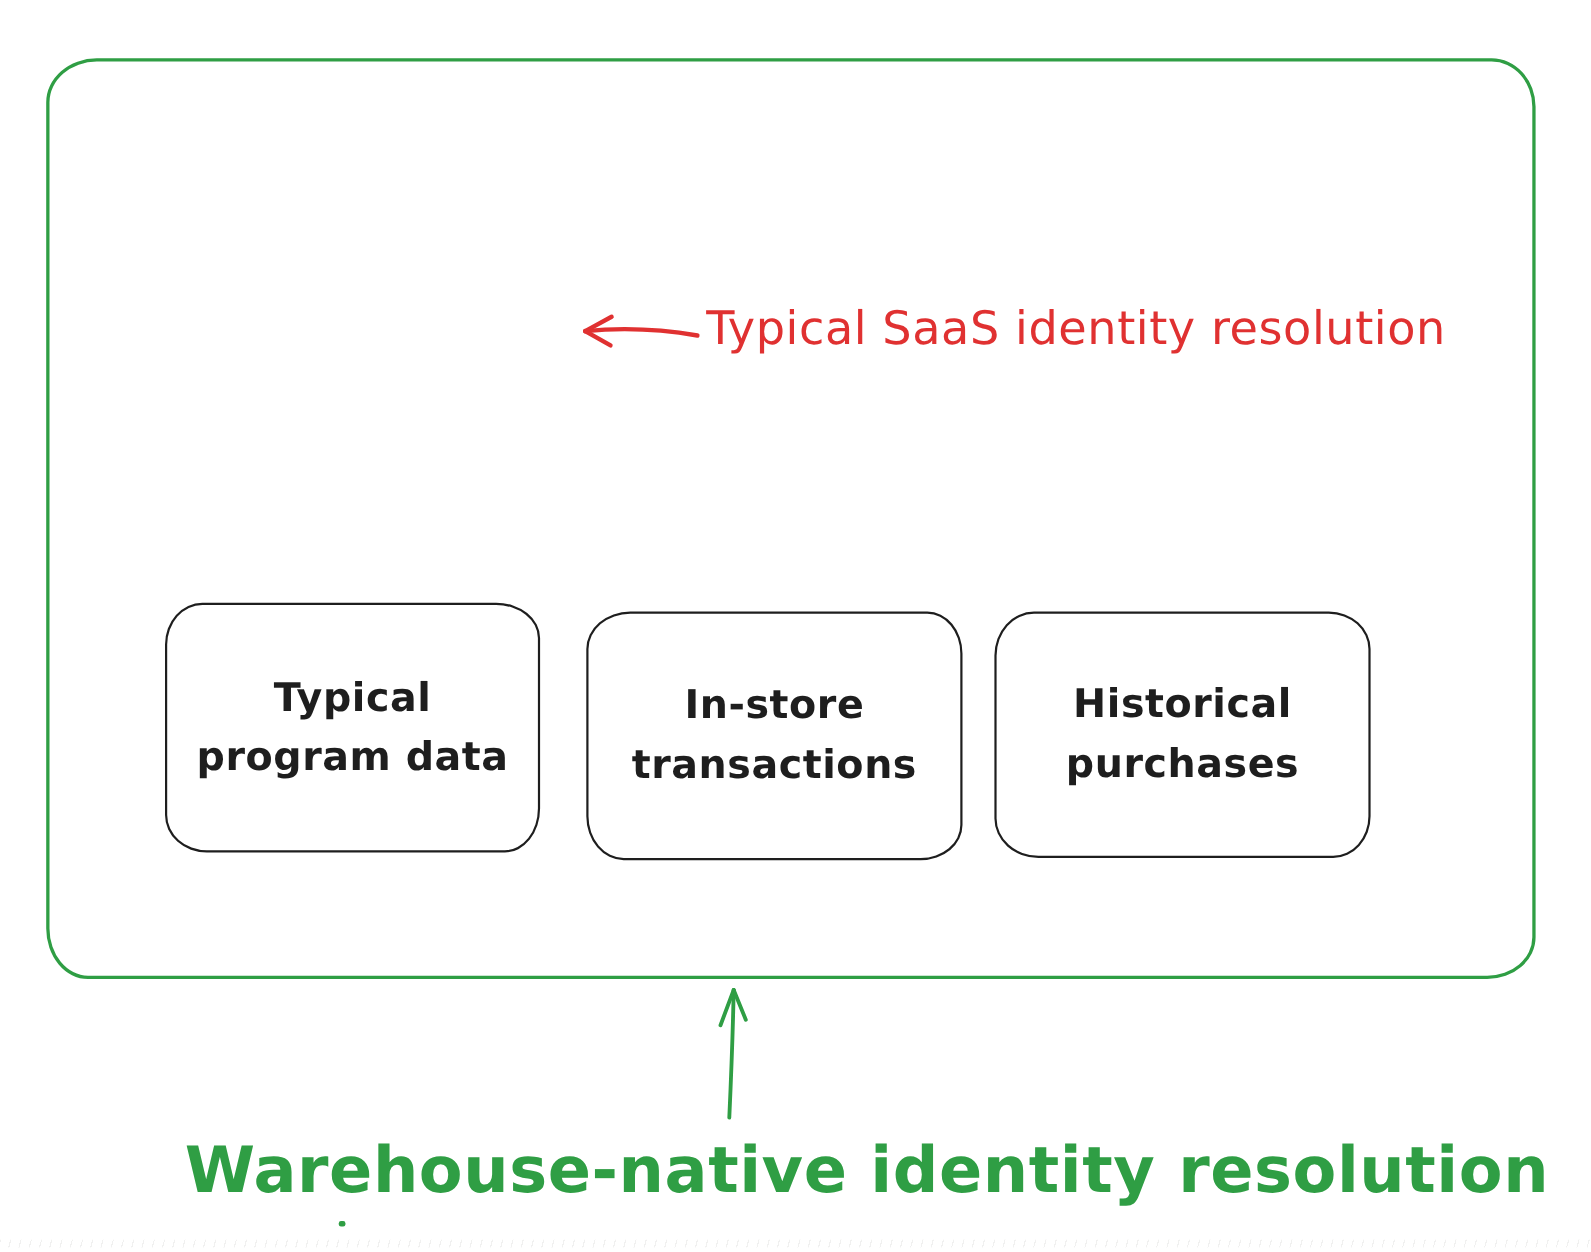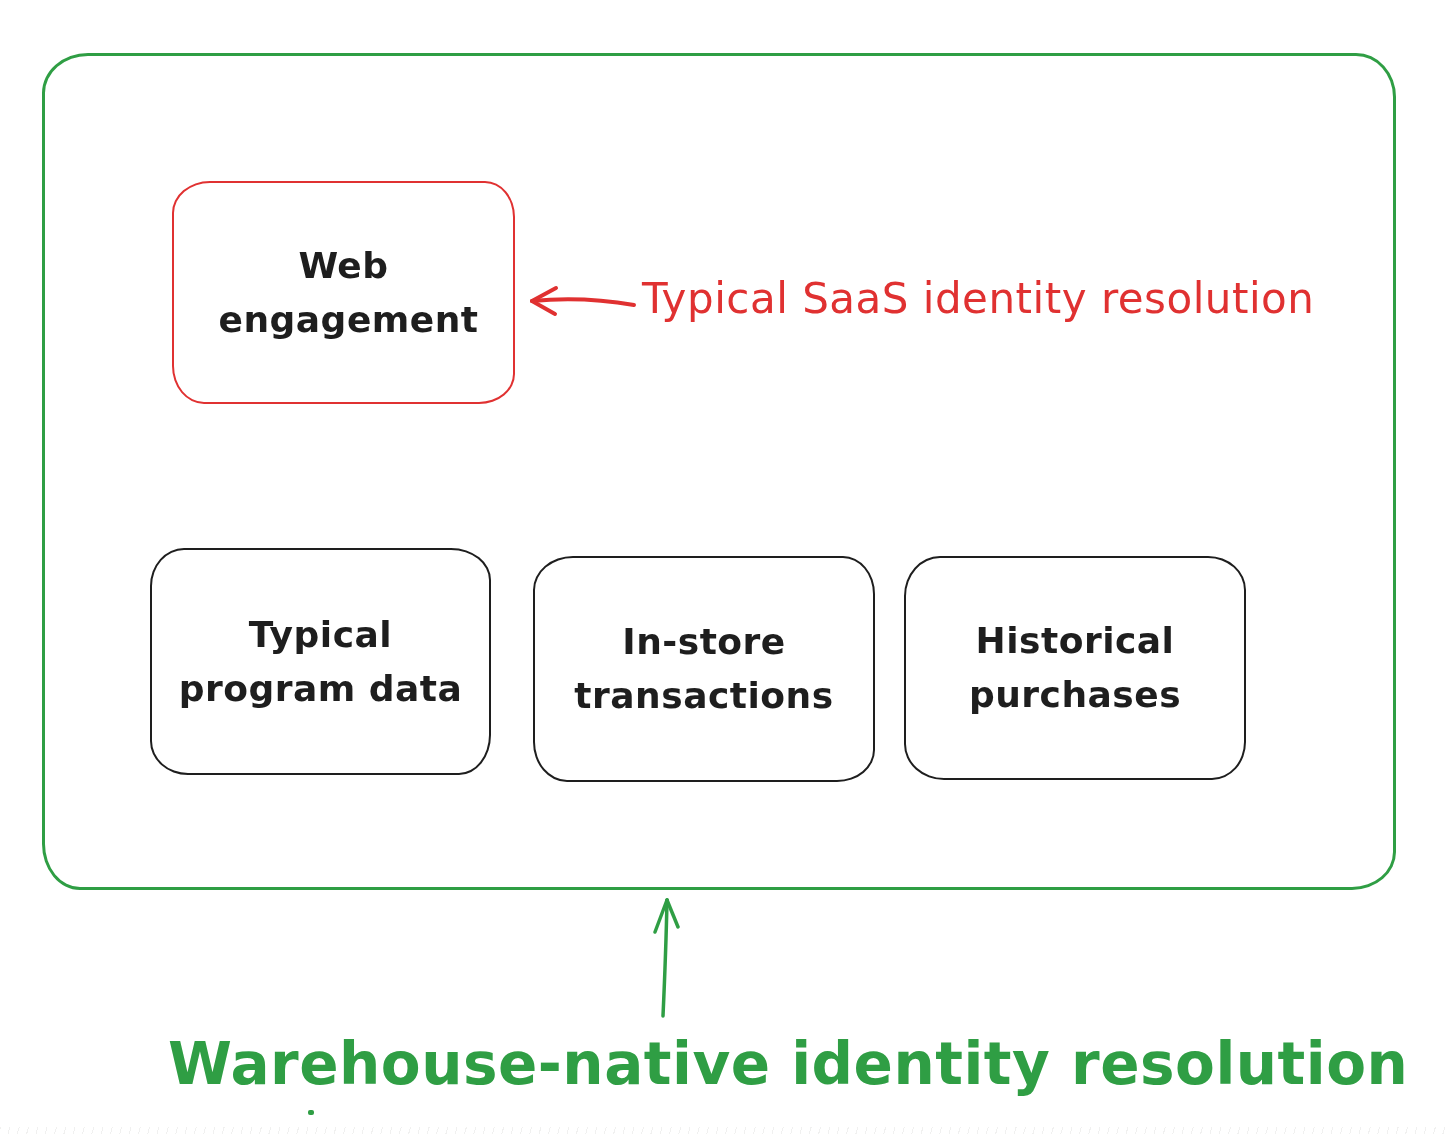--- a/index.html
+++ b/index.html
@@ -129,23 +129,20 @@
     opacity: 0.6;
   }
 </style>
 </head>
 <body>
 
 <div class="canvas">
 
   <div class="boundary"></div>
 
-  <div class="sketch-box box-web">
-    <div class="box-label">Web engagement</div>
-  </div>
 
   <svg class="saas-arrow" viewBox="0 0 116 46" fill="none" xmlns="http://www.w3.org/2000/svg">
     <path d="M112 27 Q 60 18 10 23" stroke="#e03131" stroke-width="4" stroke-linecap="round" fill="none"></path>
     <path d="M10 23 L 34 10" stroke="#e03131" stroke-width="4" stroke-linecap="round" fill="none"></path>
     <path d="M10 23 L 33 36" stroke="#e03131" stroke-width="4" stroke-linecap="round" fill="none"></path>
   </svg>
   <div class="saas-label">Typical SaaS identity resolution</div>
 
   <div class="sketch-box box-loyalty">
     <div class="box-label">Typical program data</div>

